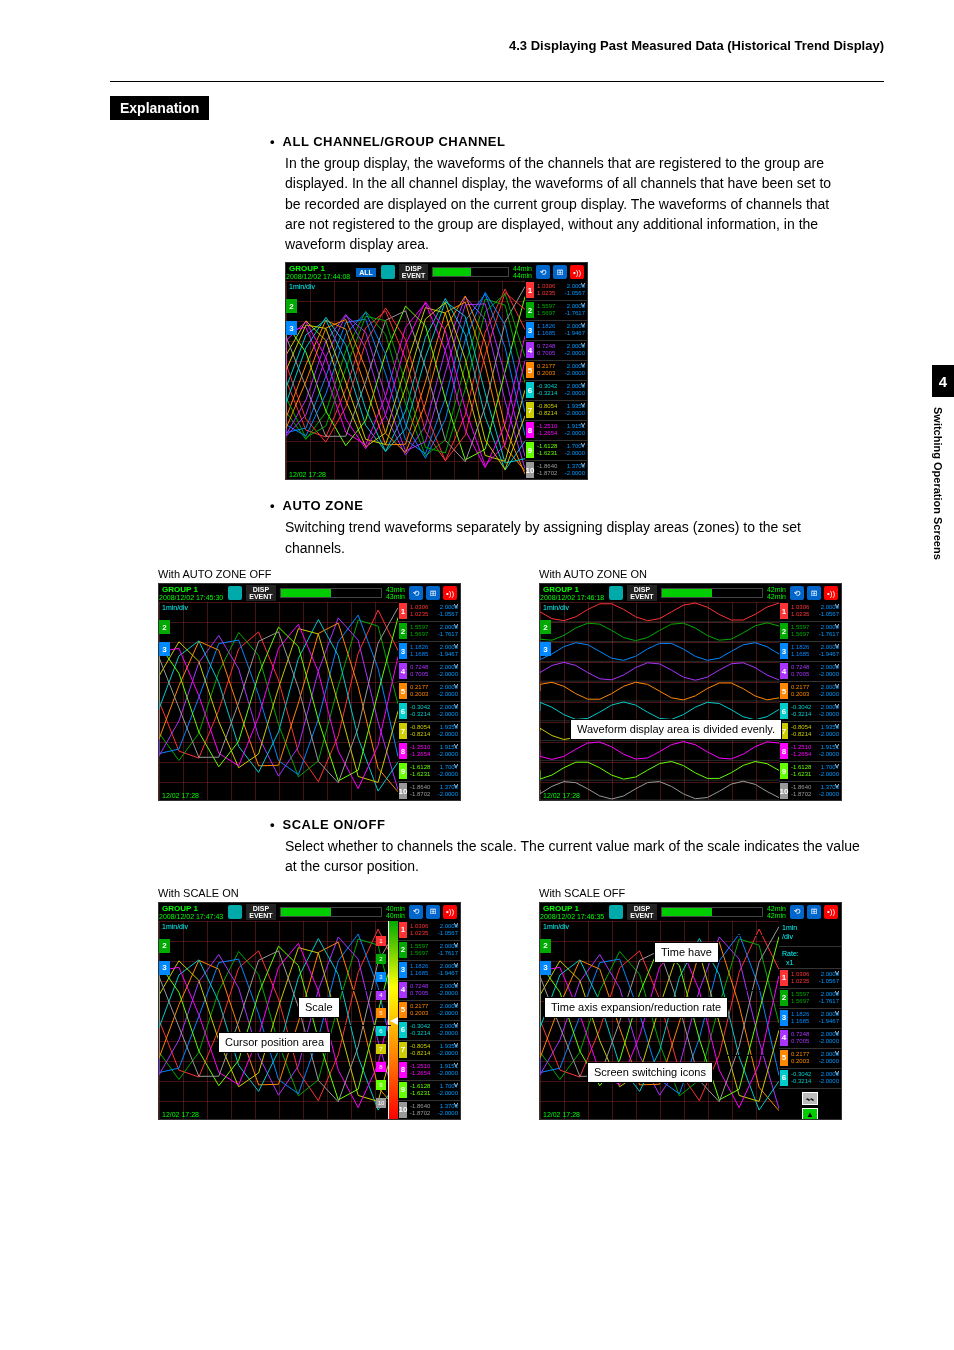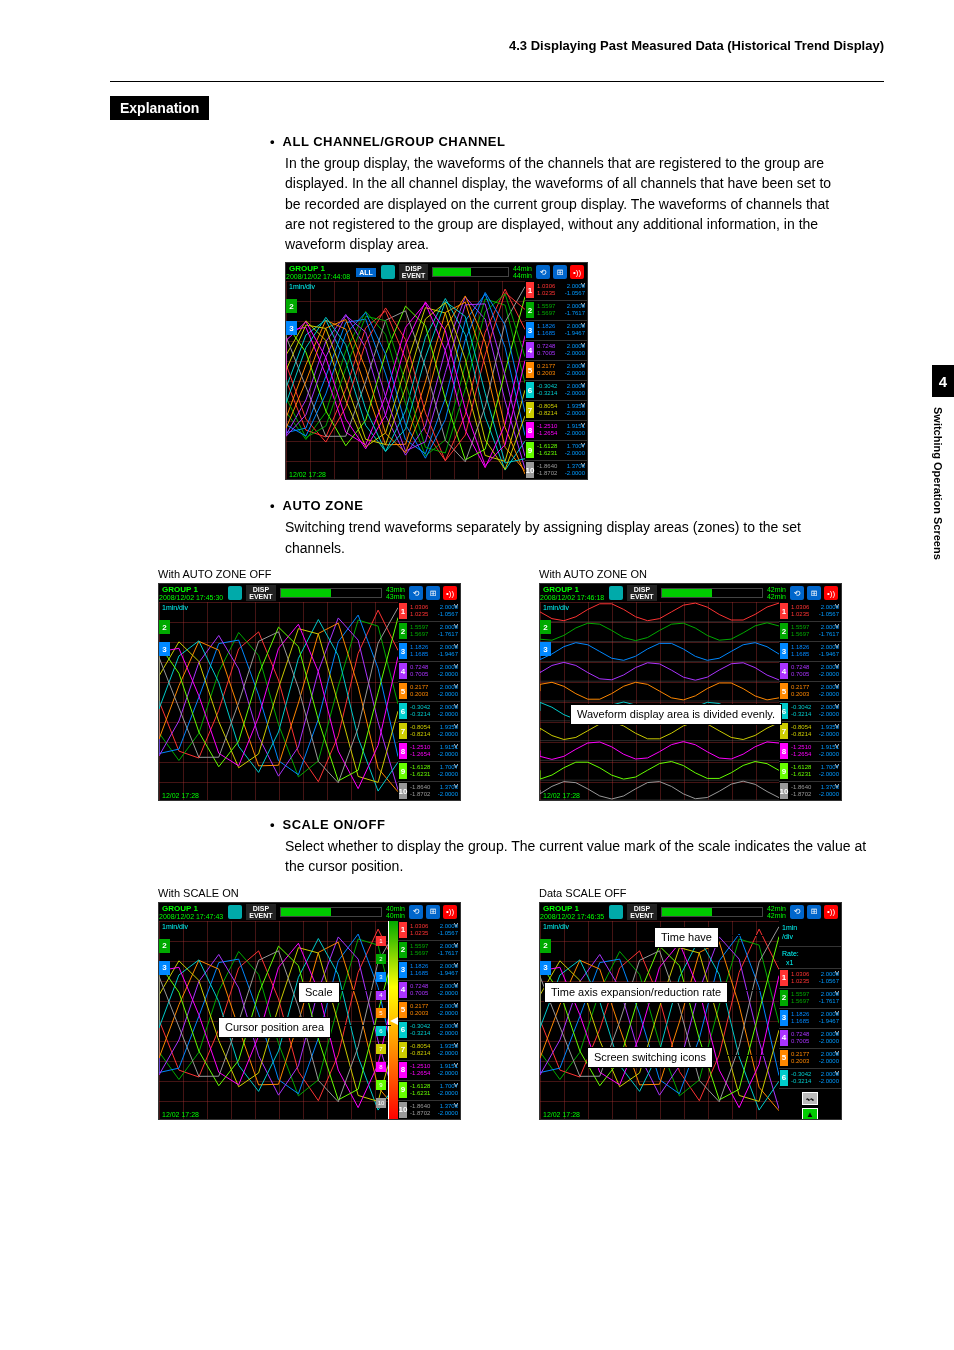--- a/index.html
+++ b/index.html
@@ -29,21 +29,21 @@
   .ss-body .grid-line { position: absolute; background: #a33; }
   .ss-sidebar { position: absolute; top: 18px; right: 0; bottom: 0; width: 62px; background: #000; font-size: 6px; color: #fff; }
   .ss-sidebar .row { height: 20px; border-bottom: 1px solid #333; padding: 1px 2px; position: relative; }
   .ss-sidebar .row .unit { position: absolute; top: 1px; right: 2px; color: #fff; font-size: 6px; }
   .ss-sidebar .row .num { position: absolute; left: 1px; top: 1px; width: 8px; height: 16px; color: #fff; font-size: 8px; font-weight: bold; display: flex; align-items: center; justify-content: center; }
   .ss-sidebar .row .v1 { position: absolute; top: 9px; left: 12px; font-size: 6px; }
   .ss-sidebar .row .v2 { position: absolute; top: 9px; right: 2px; font-size: 6px; color: #09f; }
   .ss-sidebar .row .v3 { position: absolute; top: 2px; left: 12px; font-size: 6px; }
   .ss-sidebar .row .v4 { position: absolute; top: 2px; right: 2px; font-size: 6px; color: #09f; }
   .ts { position: absolute; bottom: 1px; left: 3px; color: #0f0; font-size: 7px; }
-  .callout { position: absolute; background: #fff; border: 1px solid #000; font-size: 11px; padding: 3px 6px; line-height: 1.2; z-index: 10; }
+  .callout { position: absolute; background: #fff; border: 1px solid #000; font-size: 11px; padding: 3px 6px; line-height: 1.2; z-index: 10; margin-top: 15px; }
   .callout-line { position: absolute; background: #000; z-index: 9; }
   .footer { position: absolute; bottom: 40px; left: 110px; right: 70px; display: flex; justify-content: space-between; font-size: 10px; }
   .footer .pg { font-weight: bold; font-size: 13px; }
   .side-tab { position: absolute; right: 0; top: 365px; width: 22px; }
   .side-tab .num { background: #000; color: #fff; width: 22px; height: 32px; display: flex; align-items: center; justify-content: center; font-weight: bold; font-size: 15px; }
   .side-tab .txt { writing-mode: vertical-rl; font-size: 11px; font-weight: bold; margin-top: 10px; padding-right: 4px; }
   .figure-row { display: flex; gap: 36px; margin-left: 48px; margin-top: 10px; }
   .figure-col { width: 365px; }
   .figure-single { margin-left: 175px; margin-top: 8px; position: relative; }
   .figure-single-wide { display: flex; align-items: flex-start; }
@@ -537,21 +537,21 @@
           <div class="callout" style="left: 30px; top: 120px;">Waveform display area is divided evenly.</div>
         </div>
     </div>
   </div>
 
   
   <div class="bullet-row" style="margin-top: 16px;">
     <span class="bullet">•</span>
     <span class="bullet-heading">SCALE ON/OFF</span>
   </div>
-  <div class="body-text" style="width: 590px;">Select whether to display the group. The current value mark of the scale indicates the value at the cursor position.</div>
+  <div class="body-text" style="width: 590px;">Select whether to channels the scale. The current value mark of the scale indicates the value at the cursor position.</div>
 
   <div class="figure-row">
     <div class="figure-col" style="position: relative;">
       <span class="caption">With SCALE ON</span>
       <div class="screenshot">
           <div class="ss-header">
             <div style="display: flex; flex-direction: column;">
               <span class="grp">GROUP 1</span>
               <span class="dt">2008/12/02 17:47:43</span>
             </div>
@@ -701,21 +701,21 @@
             <div style="position: absolute; left: 0px; top: 18px; width: 11px; height: 14px; background: rgb(0, 170, 0); color: rgb(255, 255, 255); font-size: 8px; font-weight: bold; display: flex; align-items: center; justify-content: center;">2</div>
             <div style="position: absolute; left: 0px; top: 40px; width: 11px; height: 14px; background: rgb(0, 136, 255); color: rgb(255, 255, 255); font-size: 8px; font-weight: bold; display: flex; align-items: center; justify-content: center;">3</div>
           </div>
         </div>
       <div class="callout" style="left: 140px; top: 95px;">Scale</div>
       <div class="callout-line" style="left: 182px; top: 103px; width: 44px; height: 1px;"></div>
       <div class="callout" style="left: 60px; top: 130px;">Cursor position area</div>
       <div class="callout-line" style="left: 185px; top: 138px; width: 48px; height: 1px;"></div>
     </div>
     <div class="figure-col" style="position: relative;">
-      <span class="caption">Data SCALE OFF</span>
+      <span class="caption">With SCALE OFF</span>
       <div class="screenshot">
           <div class="ss-header">
             <div style="display: flex; flex-direction: column;">
               <span class="grp">GROUP 1</span>
               <span class="dt">2008/12/02 17:46:35</span>
             </div>
             <div style="width: 14px; height: 14px; background: rgb(0, 170, 170); margin-left: 5px; border-radius: 2px;"></div>
             <div class="disp">
               <div>DISP</div>
               <div>EVENT</div>

